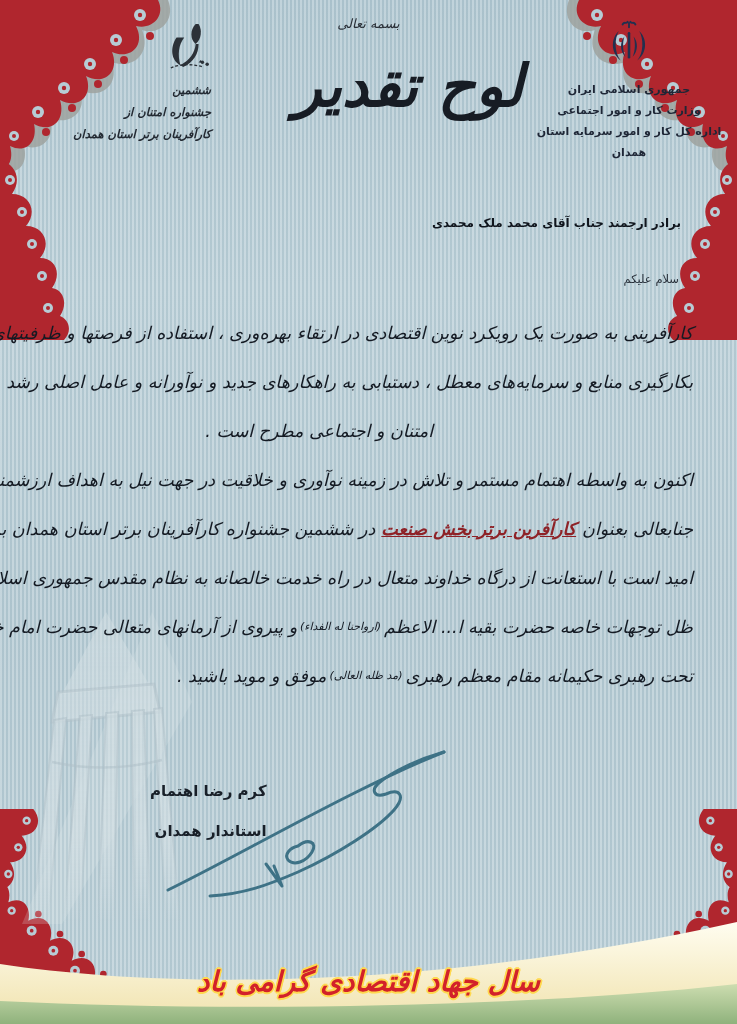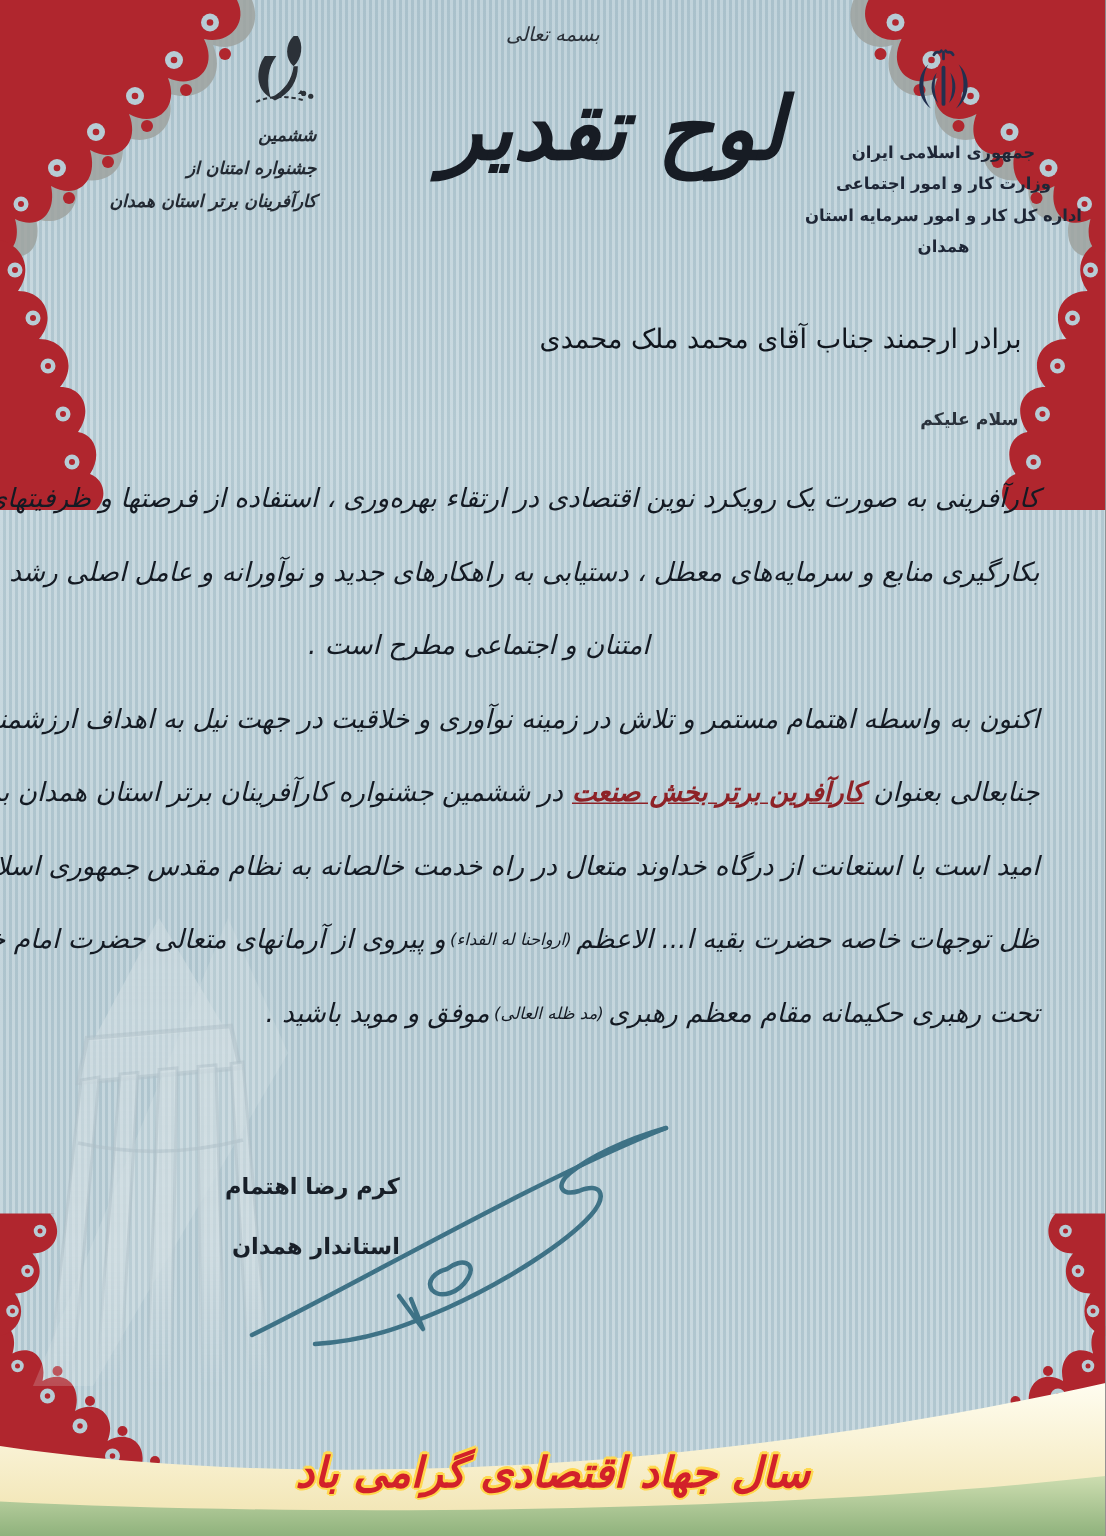--- a/index.html
+++ b/index.html
@@ -16,33 +16,33 @@
       linear-gradient(180deg,#b2c8d2 0%,#bdd1d9 28%,#b6cbd4 60%,#bcd0d8 100%);
     color:#1d2530;
   }
   
   .corner{position:absolute;pointer-events:none;}
   .corner.tl{left:0;top:0;width:180px;height:340px;}
   .corner.tr{right:0;top:0;width:180px;height:340px;transform:scaleX(-1);}
   .corner.bl{left:0;bottom:0;width:150px;height:215px;transform:scaleY(-1);}
   .corner.br{right:0;bottom:0;width:150px;height:215px;transform:scale(-1,-1);}
   
-  .hdr-right{position:absolute;top:28px;right:8px;width:200px;text-align:center;font-size:11px;font-weight:bold;color:#1e2636;line-height:1.9;}
+  .hdr-right{position:absolute;top:16px;right:8px;width:200px;text-align:center;font-size:11px;font-weight:bold;color:#1e2636;line-height:1.9;}
   .hdr-right .emblem{margin-bottom:4px;}
   .hdr-left{position:absolute;top:22px;left:36px;width:175px;text-align:right;font-size:11.5px;font-weight:bold;color:#232a33;line-height:1.9;font-style:italic;}
   .hdr-left .logo{margin-bottom:2px;}
   .bismillah{position:absolute;top:16px;left:50%;transform:translateX(-50%);font-size:13px;font-style:italic;font-weight:normal;color:#2a3038;}
   .main-title{
     position:absolute;top:52px;left:50%;transform:translateX(-50%);
     font-size:58px;font-weight:bold;font-style:italic;color:#171c24;
     letter-spacing:-1px;white-space:nowrap;margin-left:40px;
   }
   
-  .recipient{position:absolute;top:216px;right:56px;font-size:18px;font-weight:normal;color:#10151d;}
-  .greeting{position:absolute;top:272px;right:58px;font-size:11.5px;font-weight:bold;color:#2a323c;}
+  .recipient{position:absolute;top:216px;right:56px;font-size:12px;font-weight:bold;color:#10151d;}
+  .greeting{position:absolute;top:272px;right:58px;font-size:11.5px;font-weight:normal;color:#2a323c;}
   
   .body-text{position:absolute;top:308px;right:44px;left:40px;direction:rtl;font-size:17.5px;font-style:italic;color:#141a23;}
   .bline{height:49px;display:flex;align-items:center;white-space:nowrap;}
   .bline.indent{padding-right:260px;}
   .bline .red{color:#8e2227;font-weight:bold;margin:0 6px;text-decoration:underline;}
   .bline .small{font-size:11px;margin:0 3px;align-self:center;text-align:right;}
   
   .tower{position:absolute;left:2px;top:612px;width:190px;height:312px;opacity:.8;pointer-events:none;}
   
   .sig-text{position:absolute;left:150px;top:782px;font-size:15px;font-weight:bold;color:#181f28;text-align:right;direction:rtl;}

